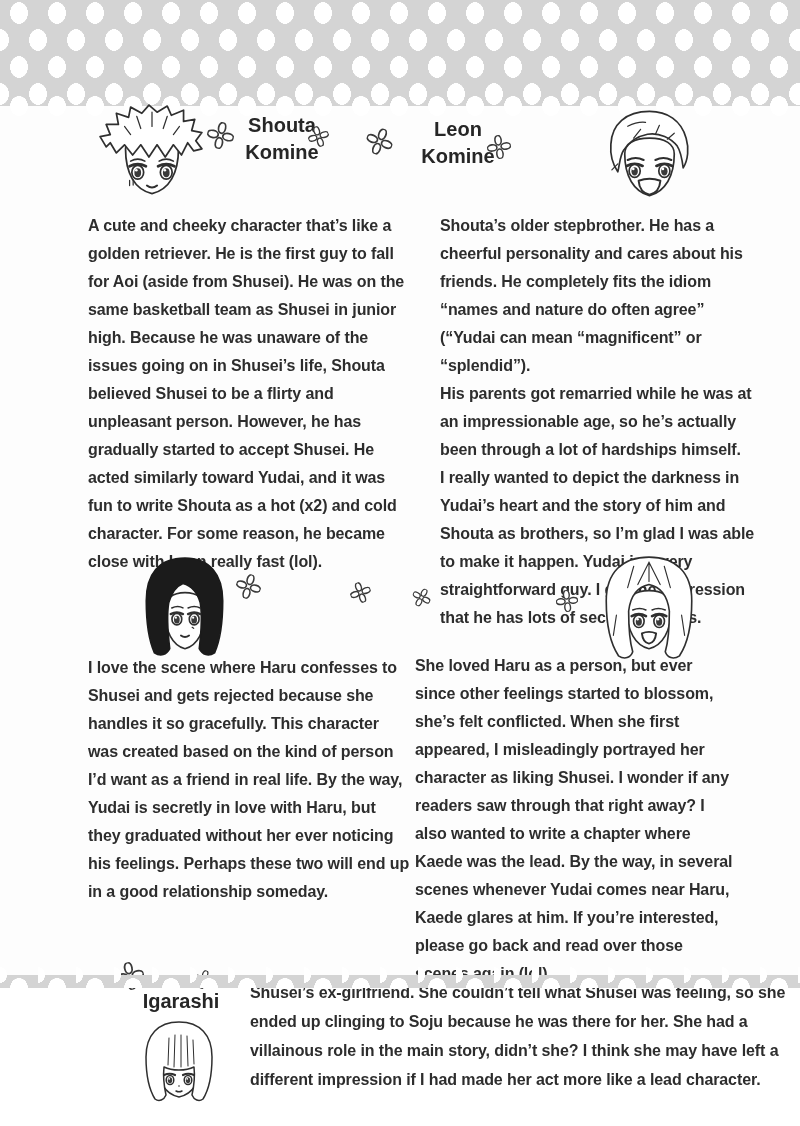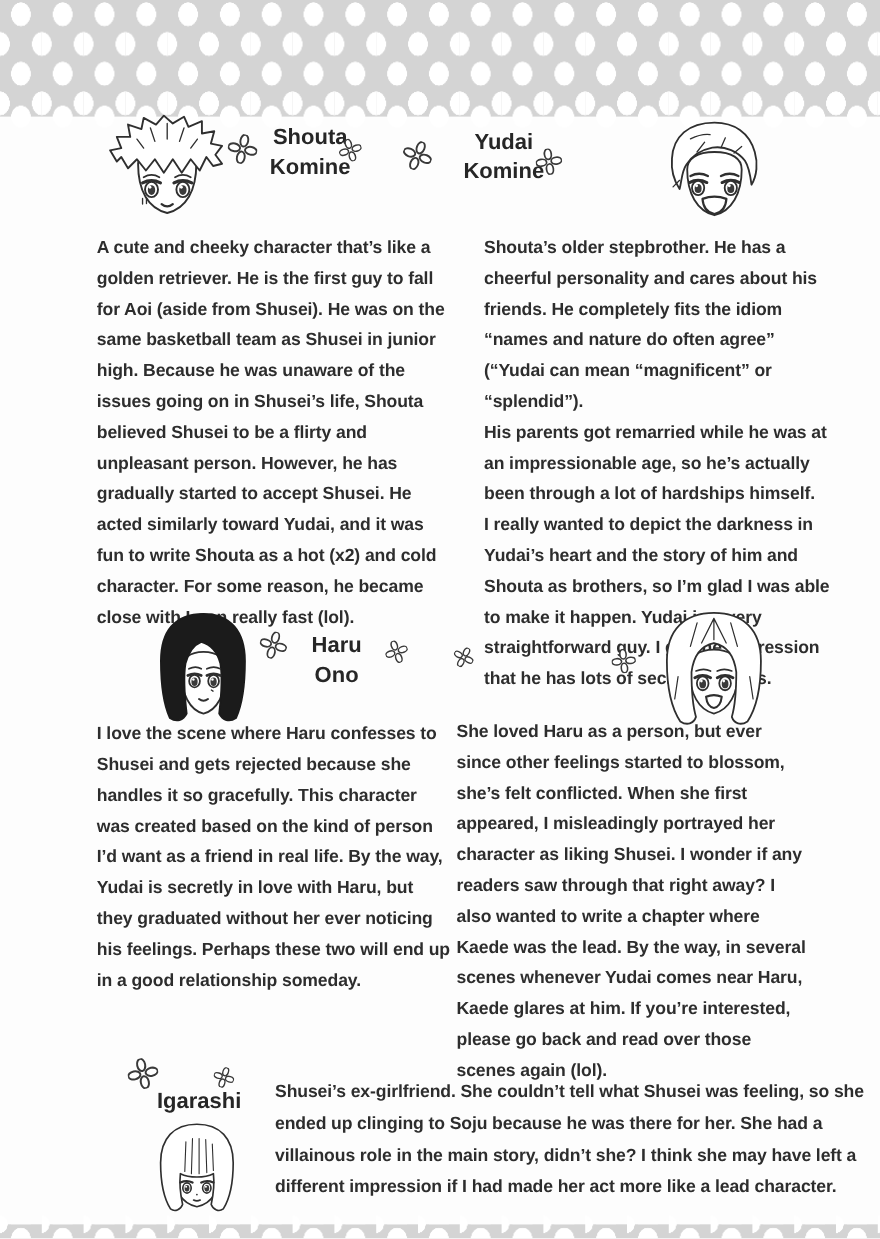--- a/index.html
+++ b/index.html
@@ -1,18 +1,18 @@
 <!DOCTYPE html>
 <html><head>
 <meta charset="utf-8">
 <style>
   html,body{margin:0;padding:0;}
   body{width:800px;height:1126px;background:#fff;overflow:hidden;
        font-family:"Liberation Sans", sans-serif;}
-  .page{position:relative;width:800px;height:1126px;background:#fdfdfd;}
+  .page{position:relative;width:800px;height:988px;background:#fdfdfd;}
 
   
   .band{position:absolute;left:0;right:0;background-color:#d4d4d4;}
   .band-top{top:0;height:106px;
     background-image:
       radial-gradient(9px 11px at 19px 13px,#fff 97%,rgba(255,255,255,0) 100%),
       radial-gradient(9px 11px at 0px 40px,#fff 97%,rgba(255,255,255,0) 100%),
       radial-gradient(9px 11px at 38px 40px,#fff 97%,rgba(255,255,255,0) 100%);
     background-size:38px 54px;}
   .band-top::after{content:"";position:absolute;left:0;right:0;bottom:-10px;height:20px;
@@ -83,21 +83,21 @@
   </div>
 
   <svg class="flower" style="left:308px;top:126px;transform:rotate(-18deg)" width="21" height="21" viewBox="0 0 40 40">
       <use href="#flower"></use>
     </svg>
   <svg class="flower" style="left:366px;top:128px;transform:rotate(22deg)" width="27" height="27" viewBox="0 0 40 40">
       <use href="#flower"></use>
     </svg>
 
   <div class="name" style="left:408px;top:116px;width:100px">
-    <span>Yudai</span>
+    <span>Leon</span>
     <span>Komine</span>
   </div>
 
   <svg class="flower" style="left:487px;top:135px;transform:rotate(-8deg)" width="24" height="24" viewBox="0 0 40 40">
       <use href="#flower"></use>
     </svg>
 
   <svg class="portrait" style="left:598px;top:108px" width="104" height="100" viewBox="0 0 105 100">
     <g stroke="#2f2f2f" fill="none" stroke-width="1.7" stroke-linecap="round" stroke-linejoin="round">
       <path fill="#fff" d="M27,46 C27,68 36,84 52,88 C68,84 77,68 77,46 C77,36 68,30 52,30 C36,30 27,36 27,46 Z"></path>
@@ -134,24 +134,20 @@
       <circle cx="56" cy="60.5" r="1.1" fill="#fff" stroke="none"></circle>
       <path stroke-width="1.2" d="M55,70 l1.5,1"></path>
       <path stroke-width="1.8" d="M44,78 Q48,81 52,78"></path>
     </g>
   </svg>
 
   <svg class="flower" style="left:236px;top:574px;transform:rotate(16deg)" width="25" height="25" viewBox="0 0 40 40">
       <use href="#flower"></use>
     </svg>
 
-  <div class="name" style="left:266px;top:574px;width:80px">
-    <span>Haru</span>
-    <span>Ono</span>
-  </div>
 
   <svg class="flower" style="left:350px;top:582px;transform:rotate(-20deg)" width="21" height="21" viewBox="0 0 40 40">
       <use href="#flower"></use>
     </svg>
   <svg class="flower" style="left:412px;top:588px;transform:rotate(28deg)" width="19" height="19" viewBox="0 0 40 40">
       <use href="#flower"></use>
     </svg>
 
 
   <svg class="flower" style="left:556px;top:590px;transform:rotate(-6deg)" width="22" height="22" viewBox="0 0 40 40">

